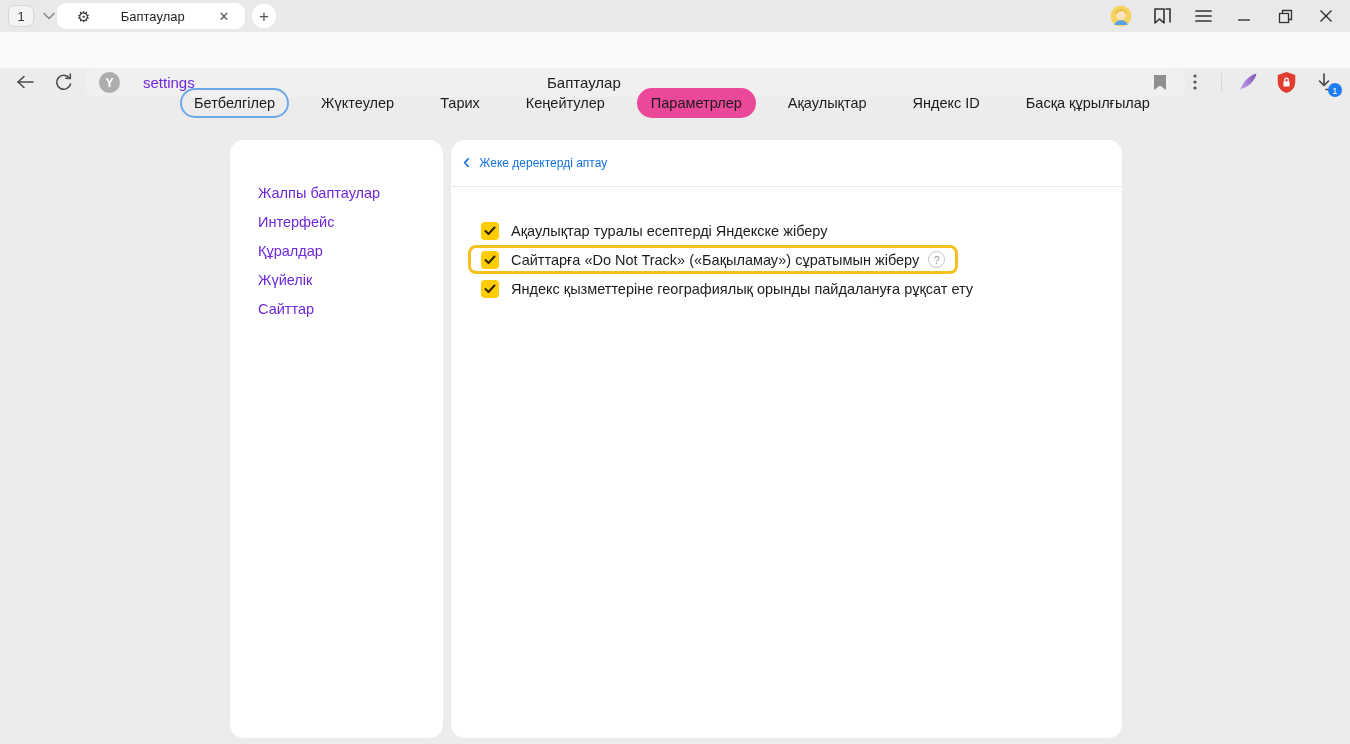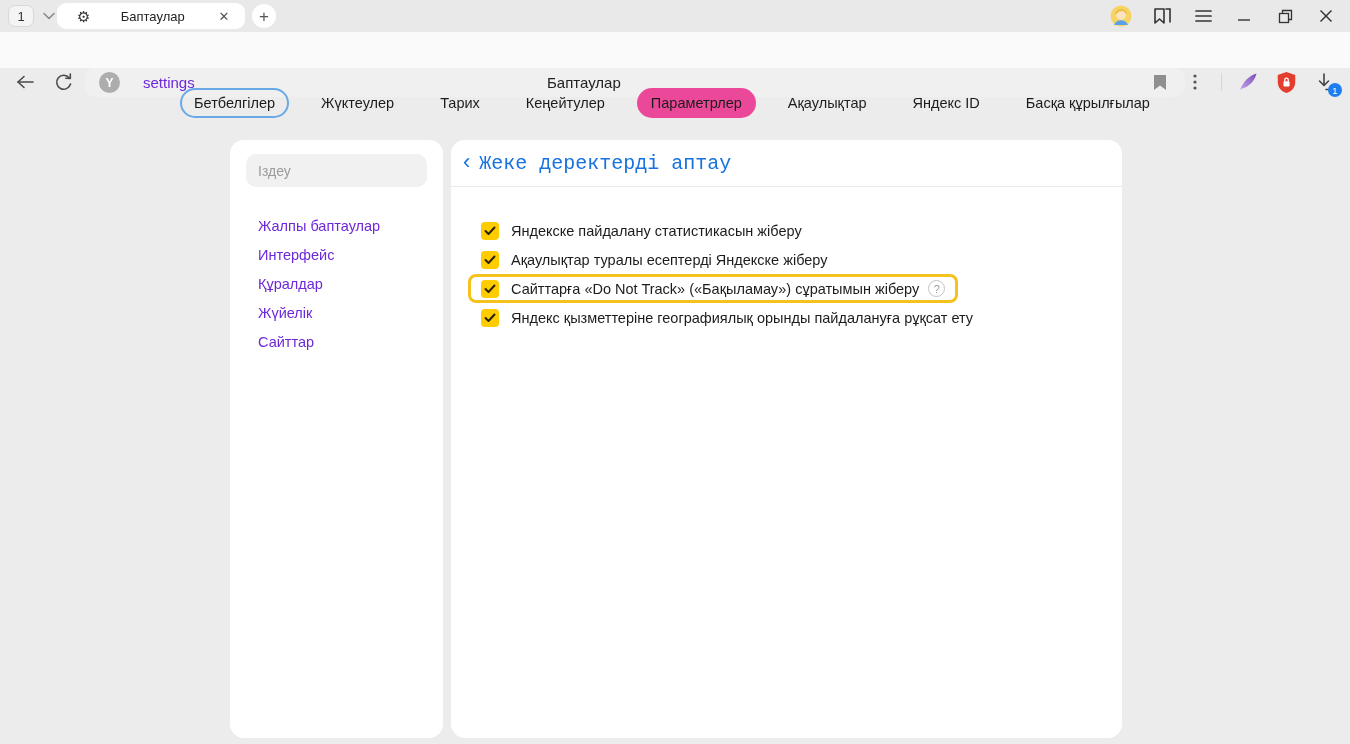--- a/index.html
+++ b/index.html
@@ -50,21 +50,21 @@
   
   .sidebar{position:absolute;left:230px;top:140px;width:213px;height:598px;background:#fff;border-radius:14px;padding:14px 16px;}
   .search-box{width:181px;height:33px;background:#f1f1f1;border-radius:10px;border:none;outline:none;padding:0 12px;font-size:14px;color:#1c1c1c;font-family:inherit;}
   .search-box::placeholder{color:#9b9b9b;}
   .side-list{margin-top:24px;padding-left:12px;}
   .side-item{height:29px;display:flex;align-items:center;font-size:14.5px;color:#6d28d9;cursor:default;}
 
   .main{position:absolute;left:451px;top:140px;width:671px;height:598px;background:#fff;border-radius:14px;}
   .main-header{height:47px;display:flex;align-items:center;padding-left:12px;border-bottom:1px solid #e9e9e9;}
   .back-chevron{color:var(--accent-blue);font-size:22px;line-height:1;margin-right:9px;font-weight:400;transform:translateY(-1px);}
-  .main-heading{color:var(--accent-blue);font-size:20px;font-family:Liberation Mono, monospace;}
+  .main-heading{color:var(--accent-blue);font-size:12px;}
 
   .settings-list{padding:29px 0 0 17px;}
   .setting-row{display:flex;align-items:center;height:29px;width:fit-content;padding-left:10px;border:3px solid transparent;border-radius:8px;}
   .setting-row.highlighted{border-color:var(--highlight-border);padding-right:10px;margin-left:0;text-align:center;}
   .checkbox{width:18px;height:18px;border-radius:4px;background:var(--checkbox-yellow);display:flex;align-items:center;justify-content:center;flex:0 0 auto;}
   .setting-label{font-size:14.5px;color:#1c1c1c;margin-left:12px;white-space:nowrap;}
   .help-icon{width:17px;height:17px;border-radius:50%;border:1.5px solid #c3c3c3;color:#9c9c9c;font-size:11px;display:flex;align-items:center;justify-content:center;margin-left:9px;flex:0 0 auto;}
   svg{display:block;}
 </style>
 </head>
@@ -192,21 +192,20 @@
     <div class="nav-tab"><span>Жүктеулер</span></div>
     <div class="nav-tab"><span>Тарих</span></div>
     <div class="nav-tab"><span>Кеңейтулер</span></div>
     <div class="nav-tab active"><span>Параметрлер</span></div>
     <div class="nav-tab"><span>Ақаулықтар</span></div>
     <div class="nav-tab"><span>Яндекс ID</span></div>
     <div class="nav-tab"><span>Басқа құрылғылар</span></div>
   </div>
 
 <div class="sidebar">
-  <input class="search-box" type="text" placeholder="Іздеу" style="">
   <div class="side-list" id="side-list">
       <div class="side-item">
         <span>Жалпы баптаулар</span>
       </div>
       <div class="side-item">
         <span>Интерфейс</span>
       </div>
       <div class="side-item">
         <span>Құралдар</span>
       </div>
@@ -224,44 +223,35 @@
     <span class="back-chevron">‹</span>
     <span class="main-heading">Жеке деректерді аптау</span>
   </div>
   <div class="settings-list" id="settings-list">
       <div class="setting-row">
     <span class="checkbox">
       <svg width="12" height="10" viewBox="0 0 12 10">
         <polyline points="1.5,5 4.5,8 10.5,1.5" fill="none" stroke="#2b2300" stroke-width="2" stroke-linecap="round" stroke-linejoin="round"></polyline>
       </svg>
     </span>
-    <span class="setting-label">Яндекске пайдалану статистикасын жіберу</span>
-
+    <span class="setting-label">Ақаулықтар туралы есептерді Яндекске жіберу</span>
+
+  </div>
+      <div class="setting-row highlighted">
+    <span class="checkbox">
+      <svg width="12" height="10" viewBox="0 0 12 10">
+        <polyline points="1.5,5 4.5,8 10.5,1.5" fill="none" stroke="#2b2300" stroke-width="2" stroke-linecap="round" stroke-linejoin="round"></polyline>
+      </svg>
+    </span>
+    <span class="setting-label">Сайттарға «Do Not Track» («Бақыламау») сұратымын жіберу</span>
+    <span class="help-icon" style="display: flex;">?</span>
   </div>
       <div class="setting-row">
     <span class="checkbox">
       <svg width="12" height="10" viewBox="0 0 12 10">
         <polyline points="1.5,5 4.5,8 10.5,1.5" fill="none" stroke="#2b2300" stroke-width="2" stroke-linecap="round" stroke-linejoin="round"></polyline>
       </svg>
     </span>
-    <span class="setting-label">Ақаулықтар туралы есептерді Яндекске жіберу</span>
-
-  </div>
-      <div class="setting-row highlighted">
-    <span class="checkbox">
-      <svg width="12" height="10" viewBox="0 0 12 10">
-        <polyline points="1.5,5 4.5,8 10.5,1.5" fill="none" stroke="#2b2300" stroke-width="2" stroke-linecap="round" stroke-linejoin="round"></polyline>
-      </svg>
-    </span>
-    <span class="setting-label">Сайттарға «Do Not Track» («Бақыламау») сұратымын жіберу</span>
-    <span class="help-icon" style="display: flex;">?</span>
-  </div>
-      <div class="setting-row">
-    <span class="checkbox">
-      <svg width="12" height="10" viewBox="0 0 12 10">
-        <polyline points="1.5,5 4.5,8 10.5,1.5" fill="none" stroke="#2b2300" stroke-width="2" stroke-linecap="round" stroke-linejoin="round"></polyline>
-      </svg>
-    </span>
     <span class="setting-label">Яндекс қызметтеріне географиялық орынды пайдалануға рұқсат ету</span>
 
   </div>
     </div>
 </div>
 
 </body></html>

